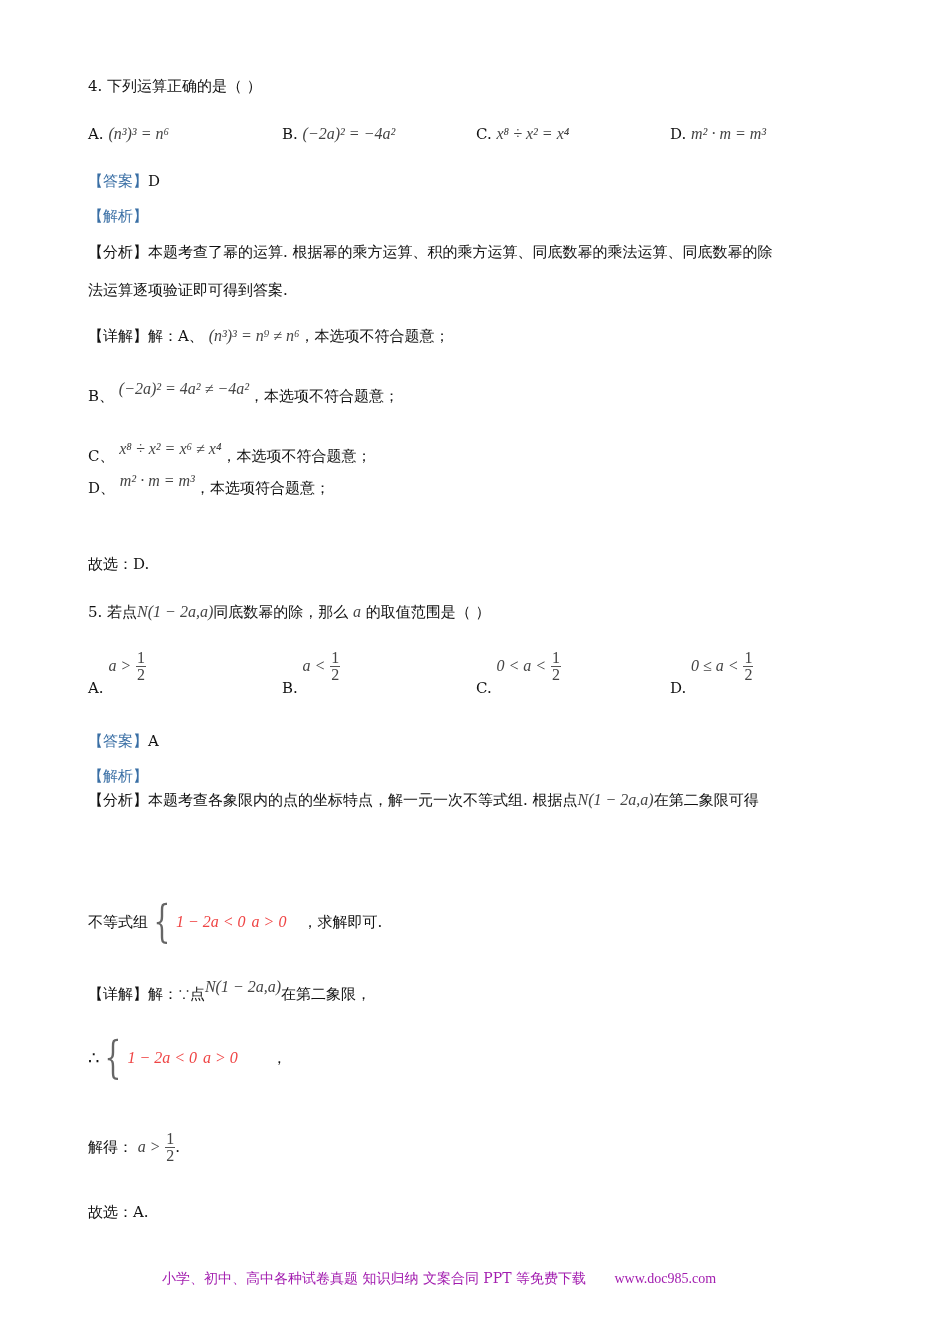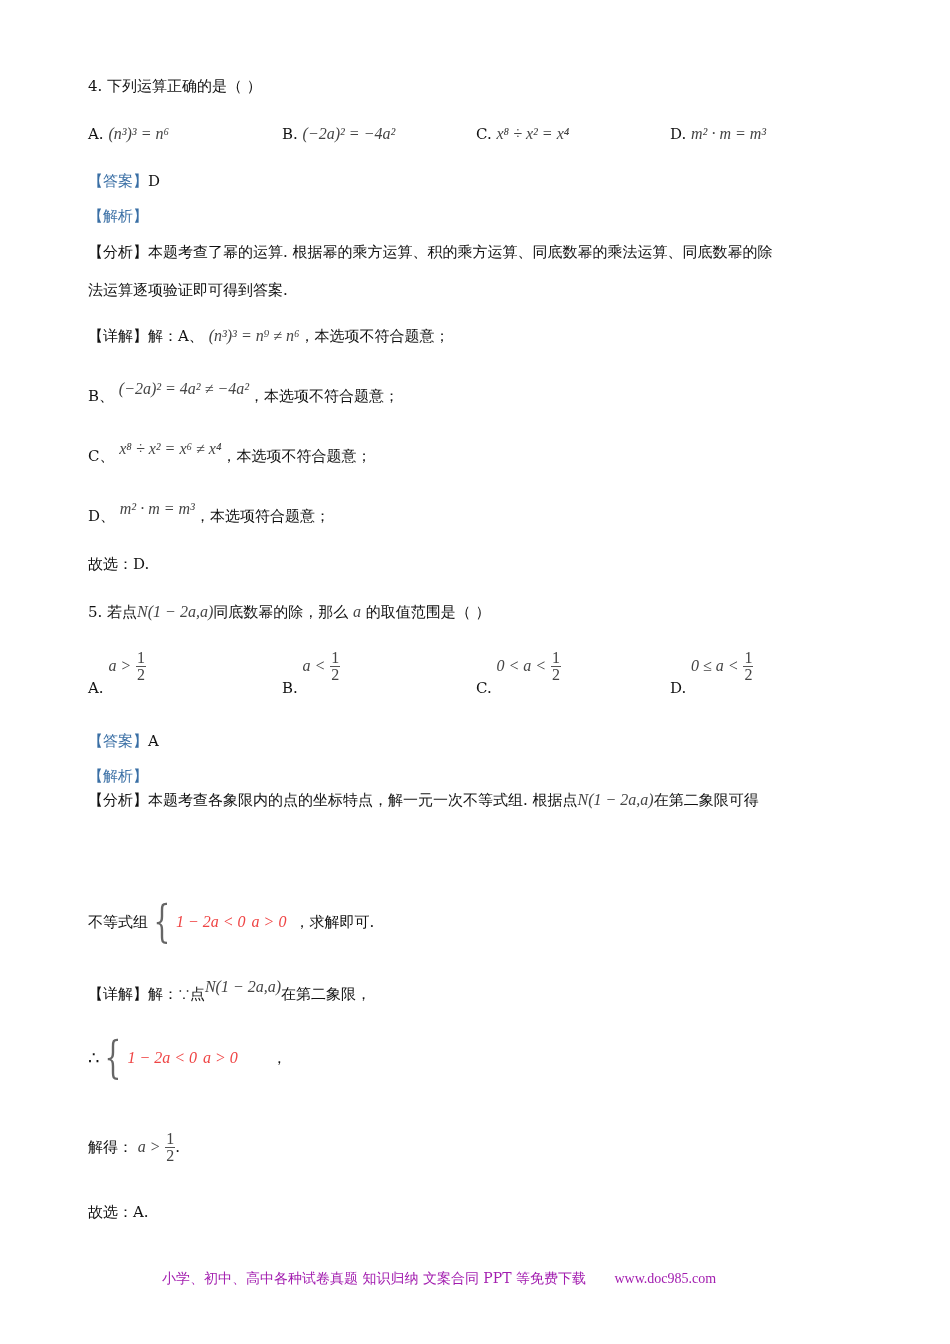--- a/index.html
+++ b/index.html
@@ -60,21 +60,21 @@
   <span class="math">(n³)³ = n⁹ ≠ n⁶</span><span>，本选项不符合题意；</span>
 </div>
 <div class="line" style="top:386px">
   <span>B、</span>
   <span class="math math-up">(−2a)² = 4a² ≠ −4a²</span><span>，本选项不符合题意；</span>
 </div>
 <div class="line" style="top:446px">
   <span>C、</span>
   <span class="math math-up">x⁸ ÷ x² = x⁶ ≠ x⁴</span><span>，本选项不符合题意；</span>
 </div>
-<div class="line" style="top:506px">
+<div class="line" style="top:478px">
   <span>D、</span>
   <span class="math math-up">m² · m = m³</span><span>，本选项符合题意；</span>
 </div>
 <div class="line" style="top:554px">故选：D.</div>
 
 <div class="line" style="top:602px">
   <span>5. 若点</span><span class="math">N(1 − 2a,a)</span><span>同底数幂的除，那么</span>
   <span class="math">a</span>
   <span>的取值范围是（    ）</span>
 </div>
@@ -110,21 +110,21 @@
   <span>【分析】</span><span>本题考查各象限内的点的坐标特点，解一元一次不等式组. 根据点</span><span class="math">N(1 − 2a,a)</span><span>在第二象限可得</span>
 </div>
 
 <div class="line" style="top:896px;line-height:50px">
   <span style="vertical-align:middle">不等式组</span><span class="sys">
     <span class="brace">{</span>
     <span class="sys-rows">
         <span style="line-height:18px">1 − 2a &lt; 0</span>
         <span style="line-height:18px">a &gt; 0</span>
       </span>
-  </span><span style="vertical-align:middle;margin-left:8px">，求解即可.</span>
+  </span><span style="vertical-align:middle;margin-left:16px">，求解即可.</span>
 </div>
 
 <div class="line" style="top:984px">
   <span>【详解】</span><span>解：∵点</span><span class="math math-up">N(1 − 2a,a)</span><span>在第二象限，</span>
 </div>
 
 <div class="line" style="top:1032px;line-height:50px">
   <span style="vertical-align:middle;font-size:18px">∴</span><span class="sys">
     <span class="brace">{</span>
     <span class="sys-rows">

